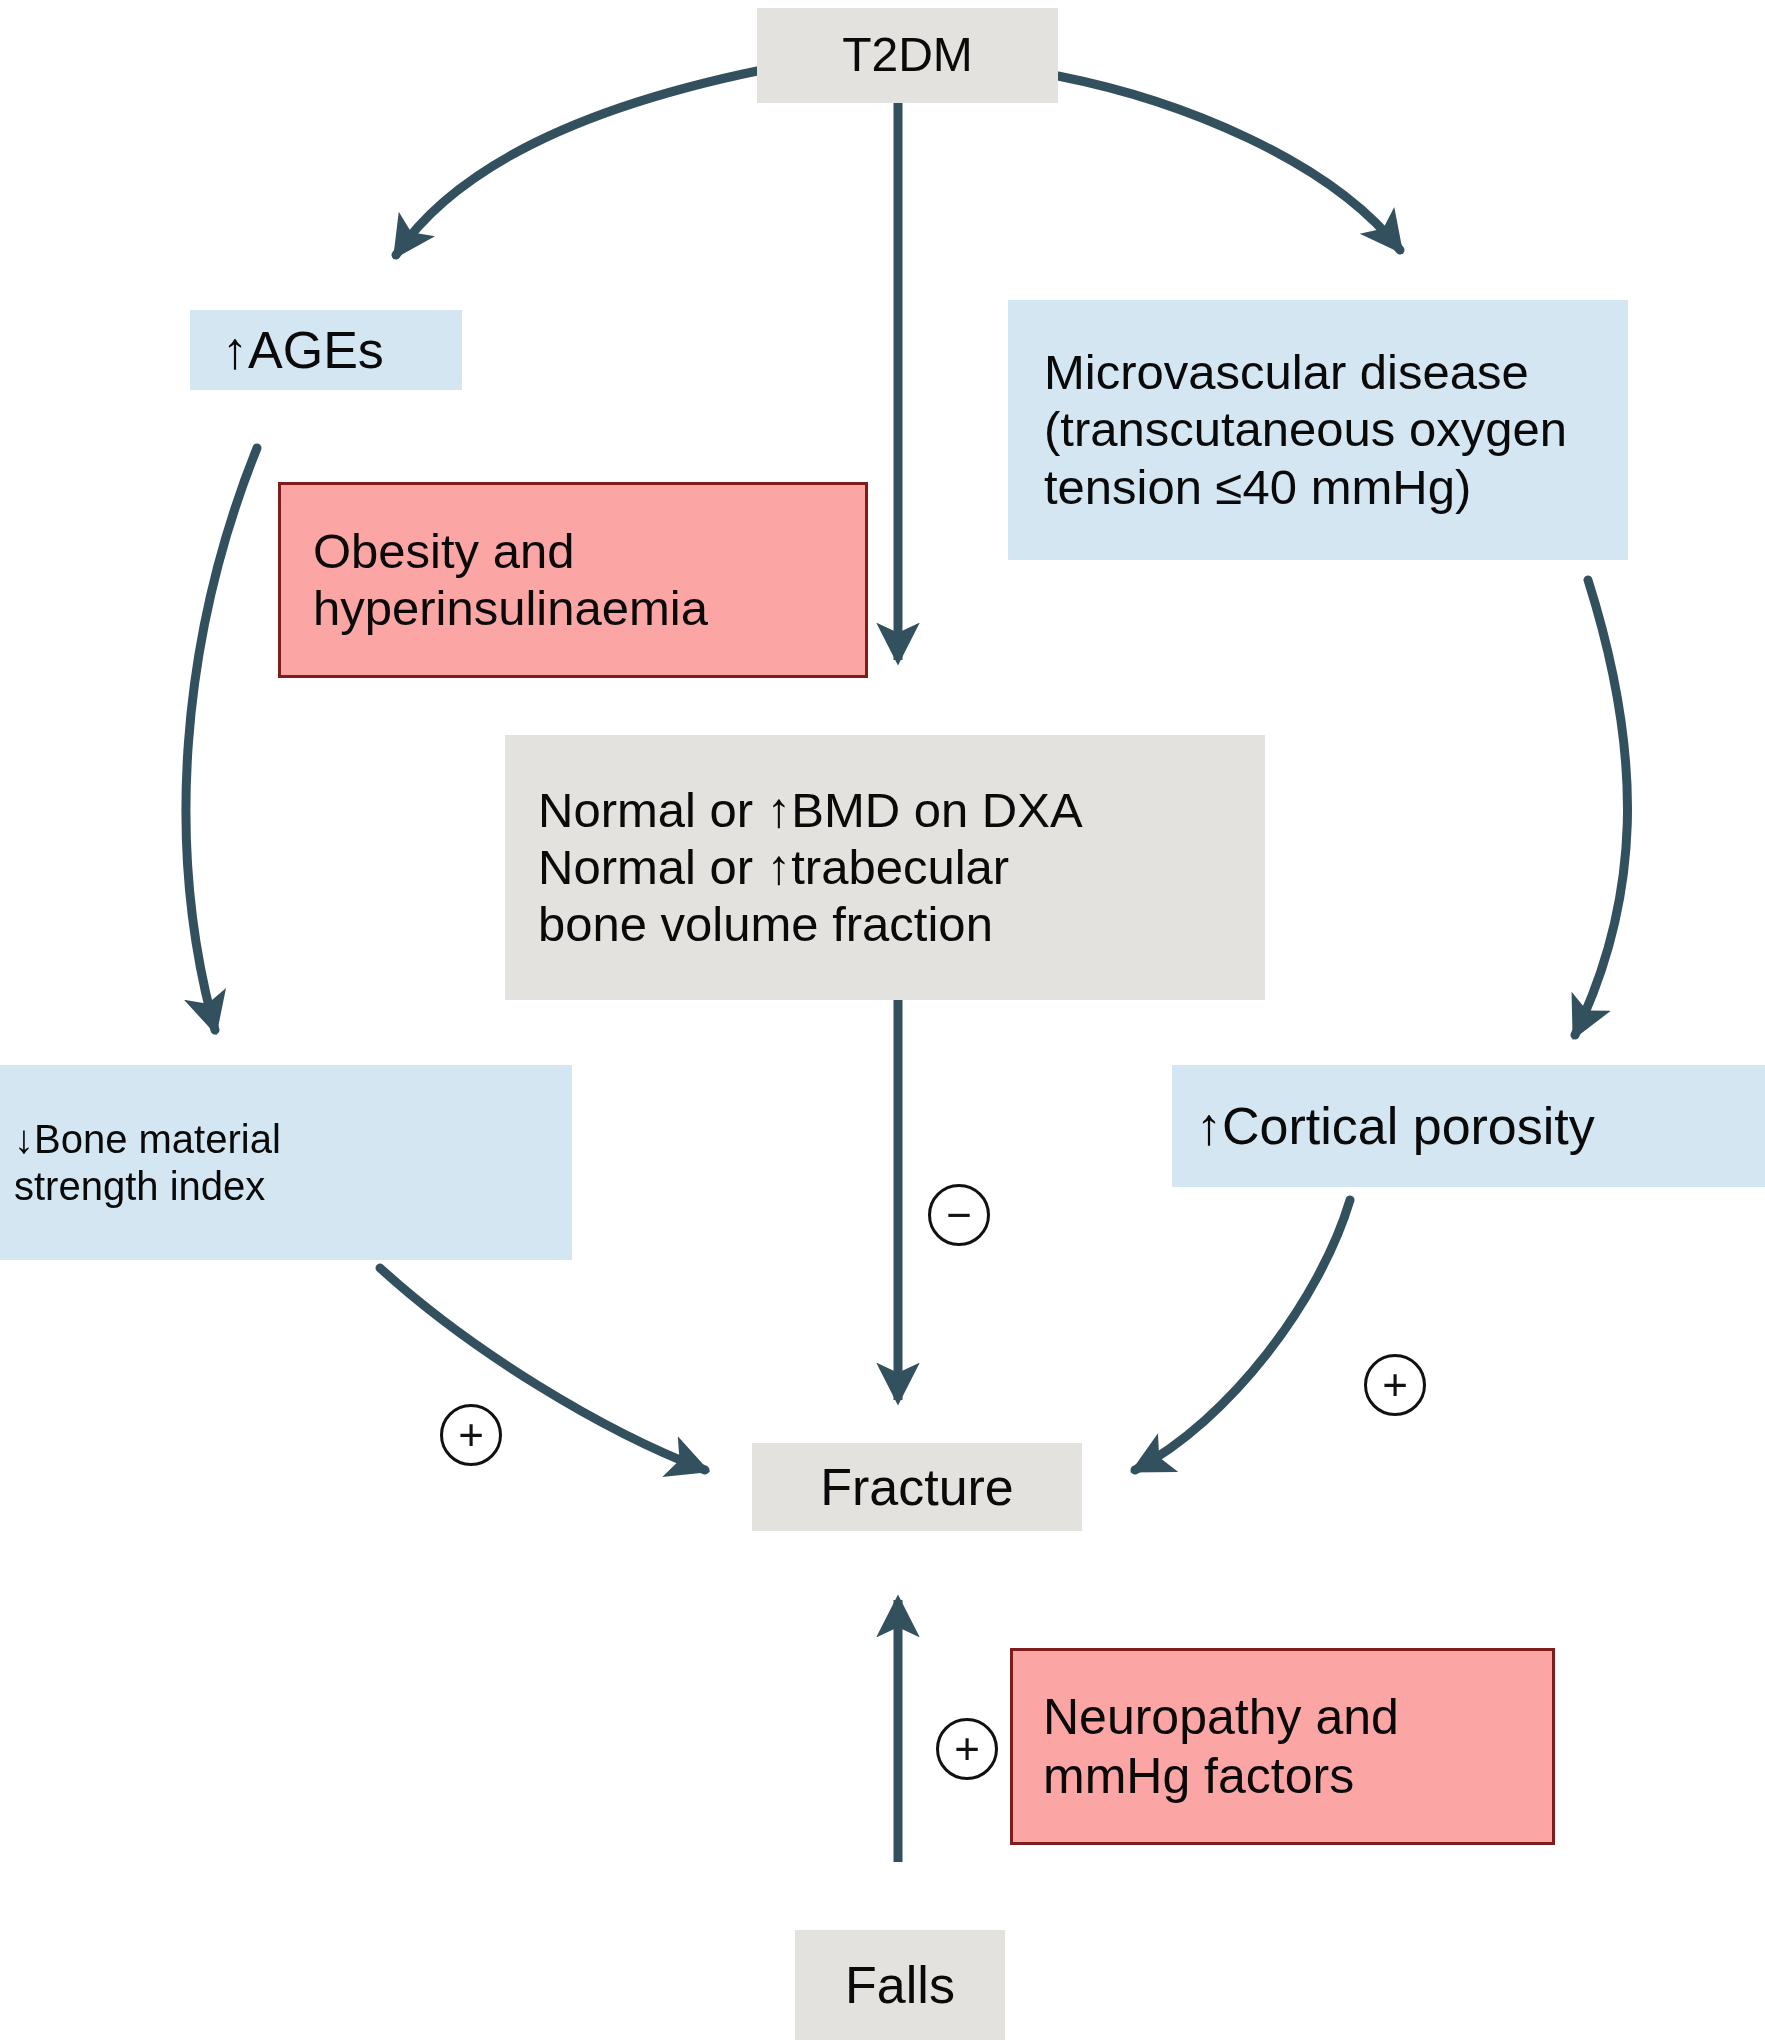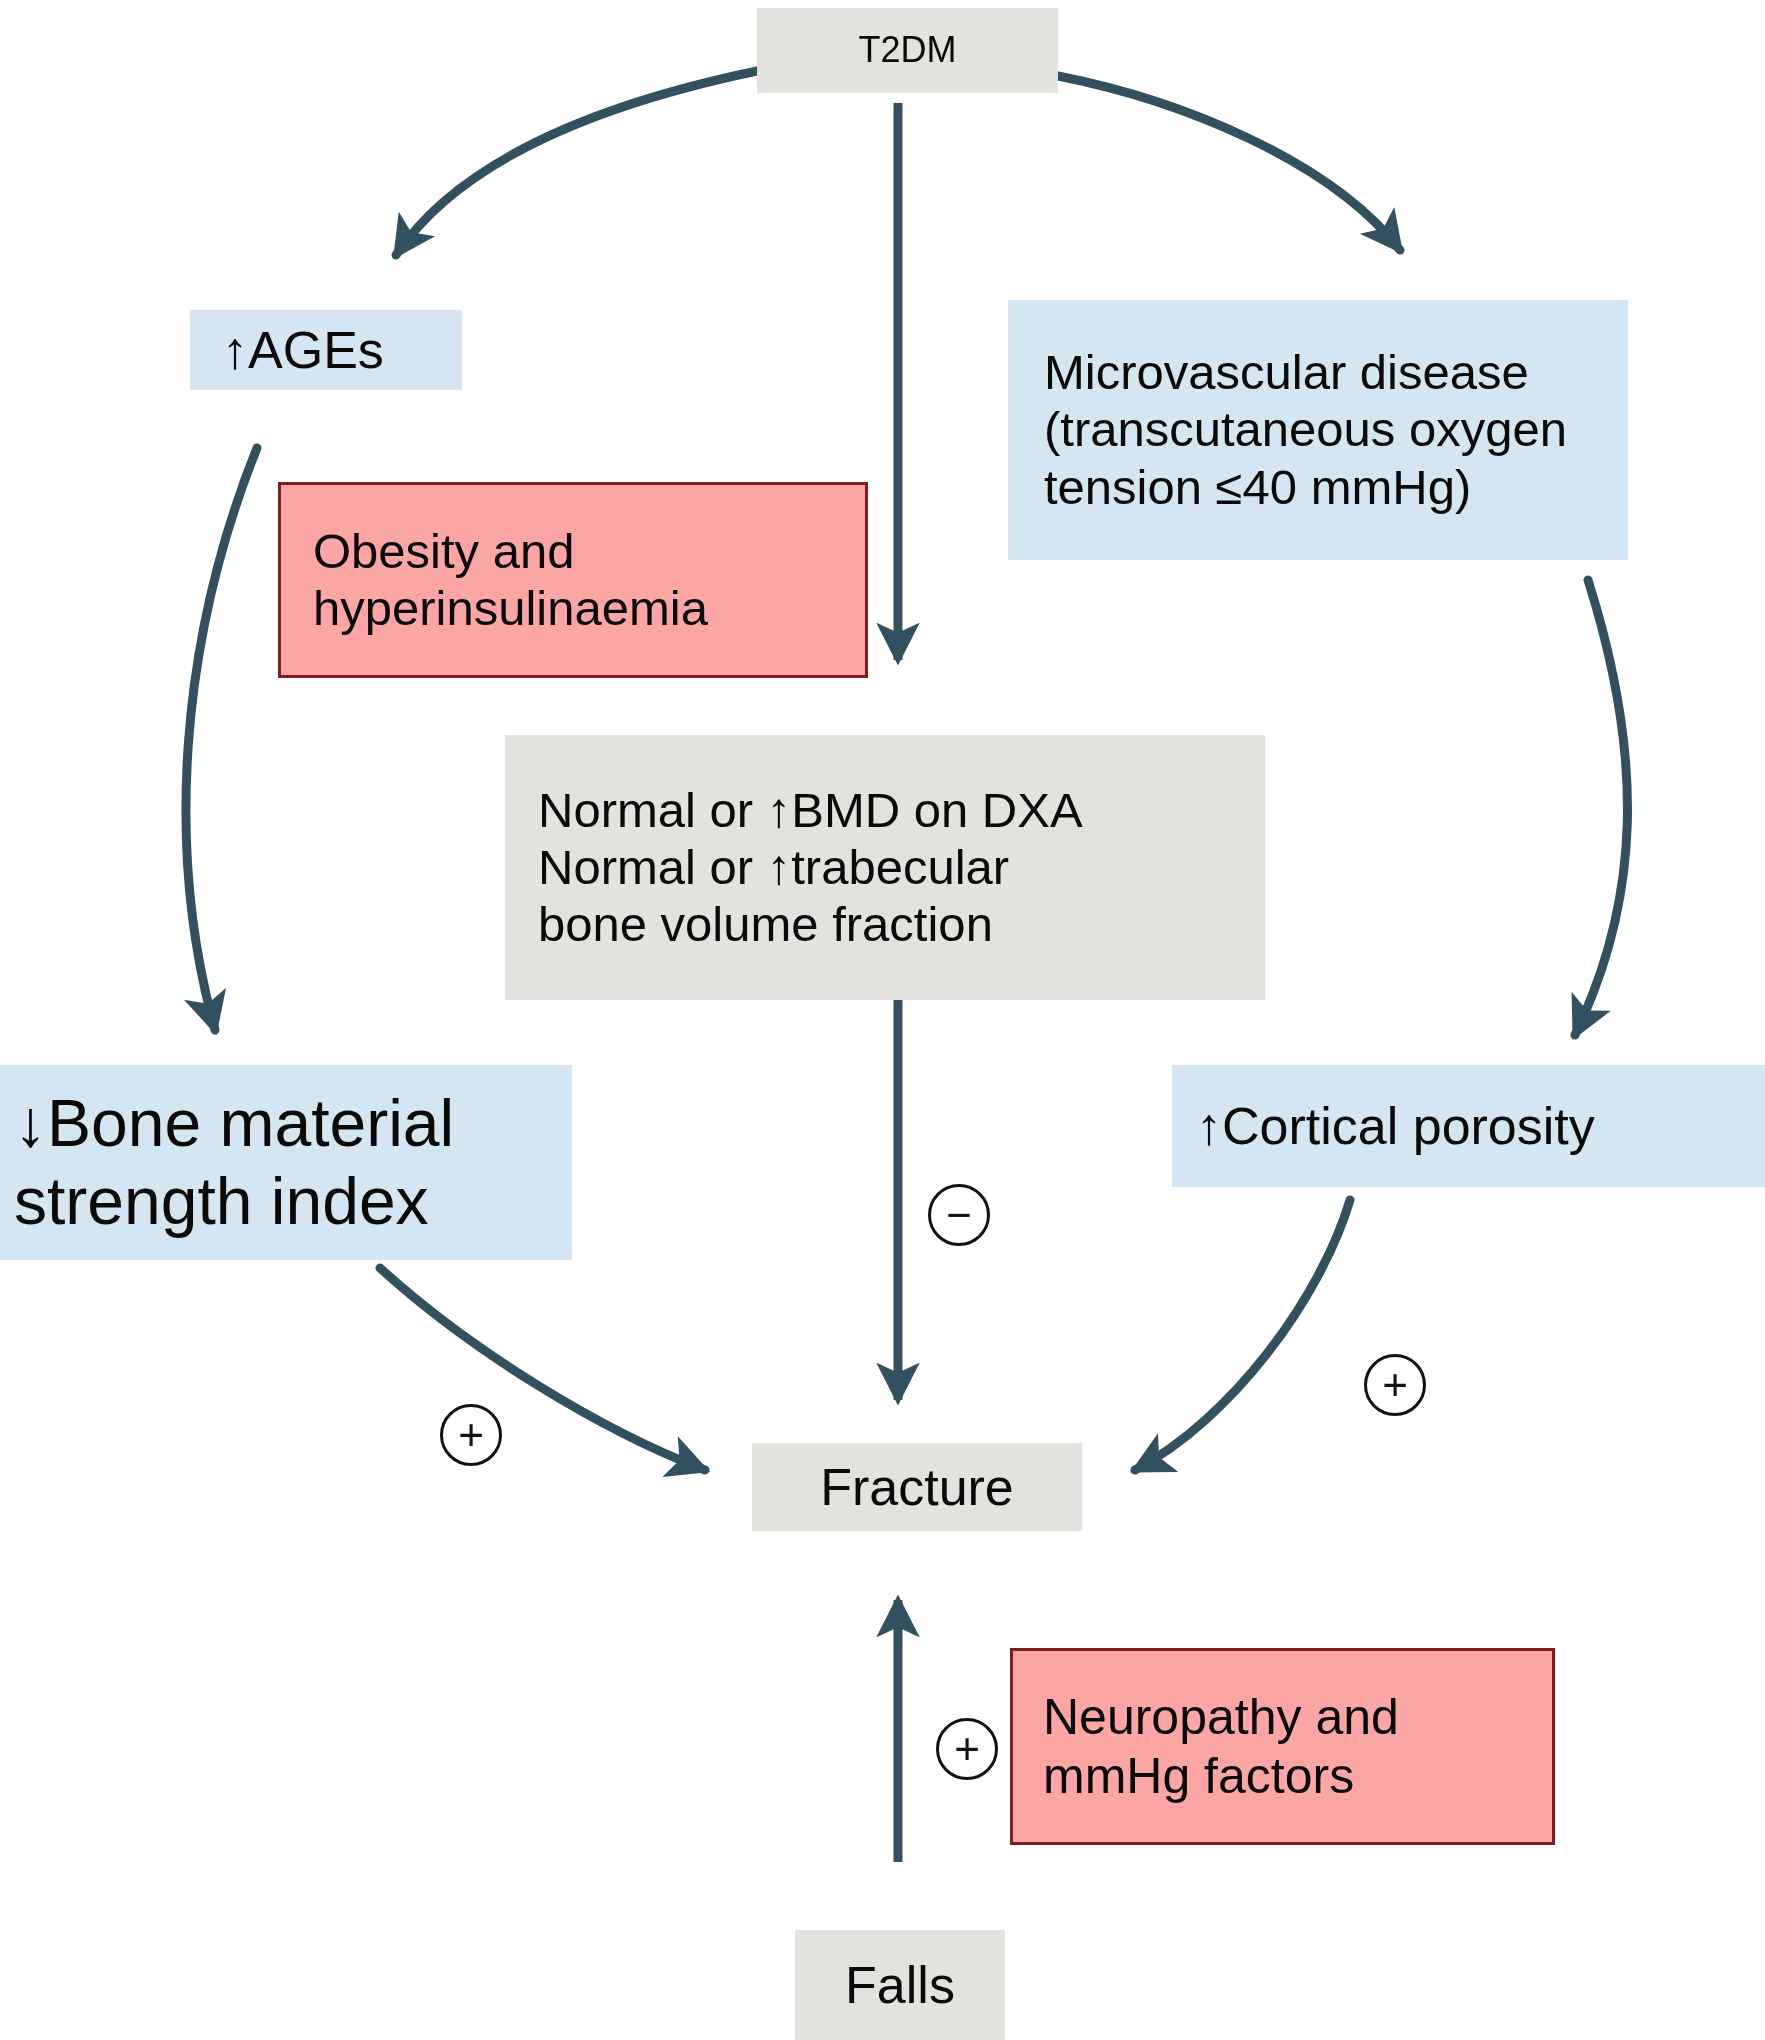--- a/index.html
+++ b/index.html
@@ -81,21 +81,21 @@
 
     <path d="M 898 1000 L 898 1400" fill="none" stroke="#33505f" stroke-width="9" stroke-linecap="butt" marker-end="url(#ah)"></path>
 
     <path d="M 380 1268 C 470 1350 600 1430 705 1470" fill="none" stroke="#33505f" stroke-width="9" stroke-linecap="round" marker-end="url(#ah)"></path>
 
     <path d="M 1350 1200 C 1320 1300 1230 1420 1135 1470" fill="none" stroke="#33505f" stroke-width="9" stroke-linecap="round" marker-end="url(#ah)"></path>
 
     <path d="M 898 1862 L 898 1600" fill="none" stroke="#33505f" stroke-width="9" stroke-linecap="butt" marker-end="url(#ah)"></path>
   </svg>
 
-  <div class="node grey center-txt" style="left:757px; top:8px; width:301px; height:85px; font-size:36px;">
+  <div class="node grey center-txt" style="left:757px; top:8px; width:301px; height:95px; font-size:48px;">
     <span>T2DM</span>
   </div>
 
   <div class="node blue left-txt" style="left:190px; top:310px; width:272px; height:80px; font-size:52px; padding-left:32px;">
     <span>↑AGEs</span>
   </div>
 
   <div class="node blue left-txt" style="left:1008px; top:300px; width:620px; height:260px; font-size:49px; padding-left:36px; ">
     <span>Microvascular disease
 (transcutaneous oxygen
@@ -106,21 +106,21 @@
     <span>Obesity and
 hyperinsulinaemia</span>
   </div>
 
   <div class="node grey left-txt" style="left:505px; top:735px; width:760px; height:265px; font-size:49px; padding-left:33px; padding-right:2px;">
     <span>Normal or ↑BMD on DXA
 Normal or ↑trabecular
 bone volume fraction</span>
   </div>
 
-  <div class="node blue left-txt" style="left:0px; top:1065px; width:572px; height:195px; font-size:66px; padding-left:14px; ">
+  <div class="node blue left-txt" style="left:0px; top:1065px; width:572px; height:195px; font-size:40px; padding-left:14px; ">
     <span>↓Bone material
 strength index</span>
   </div>
 
   <div class="node blue left-txt" style="left:1172px; top:1065px; width:593px; height:122px; font-size:52px; padding-left:24px;">
     <span>↑Cortical porosity</span>
   </div>
 
   <div class="node grey center-txt" style="left:752px; top:1443px; width:330px; height:88px; font-size:52px;">
     <span>Fracture</span>

